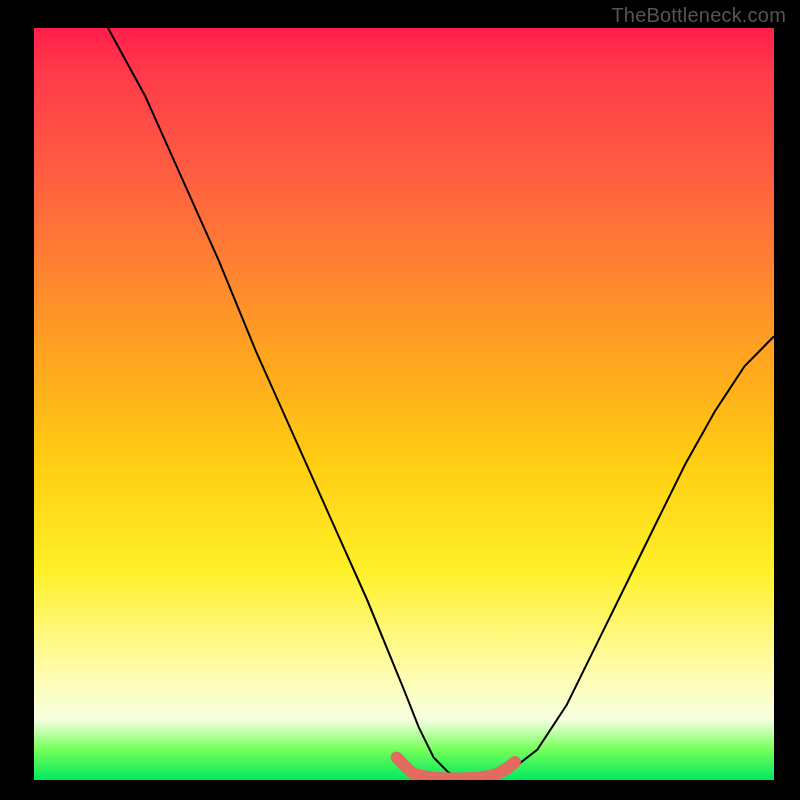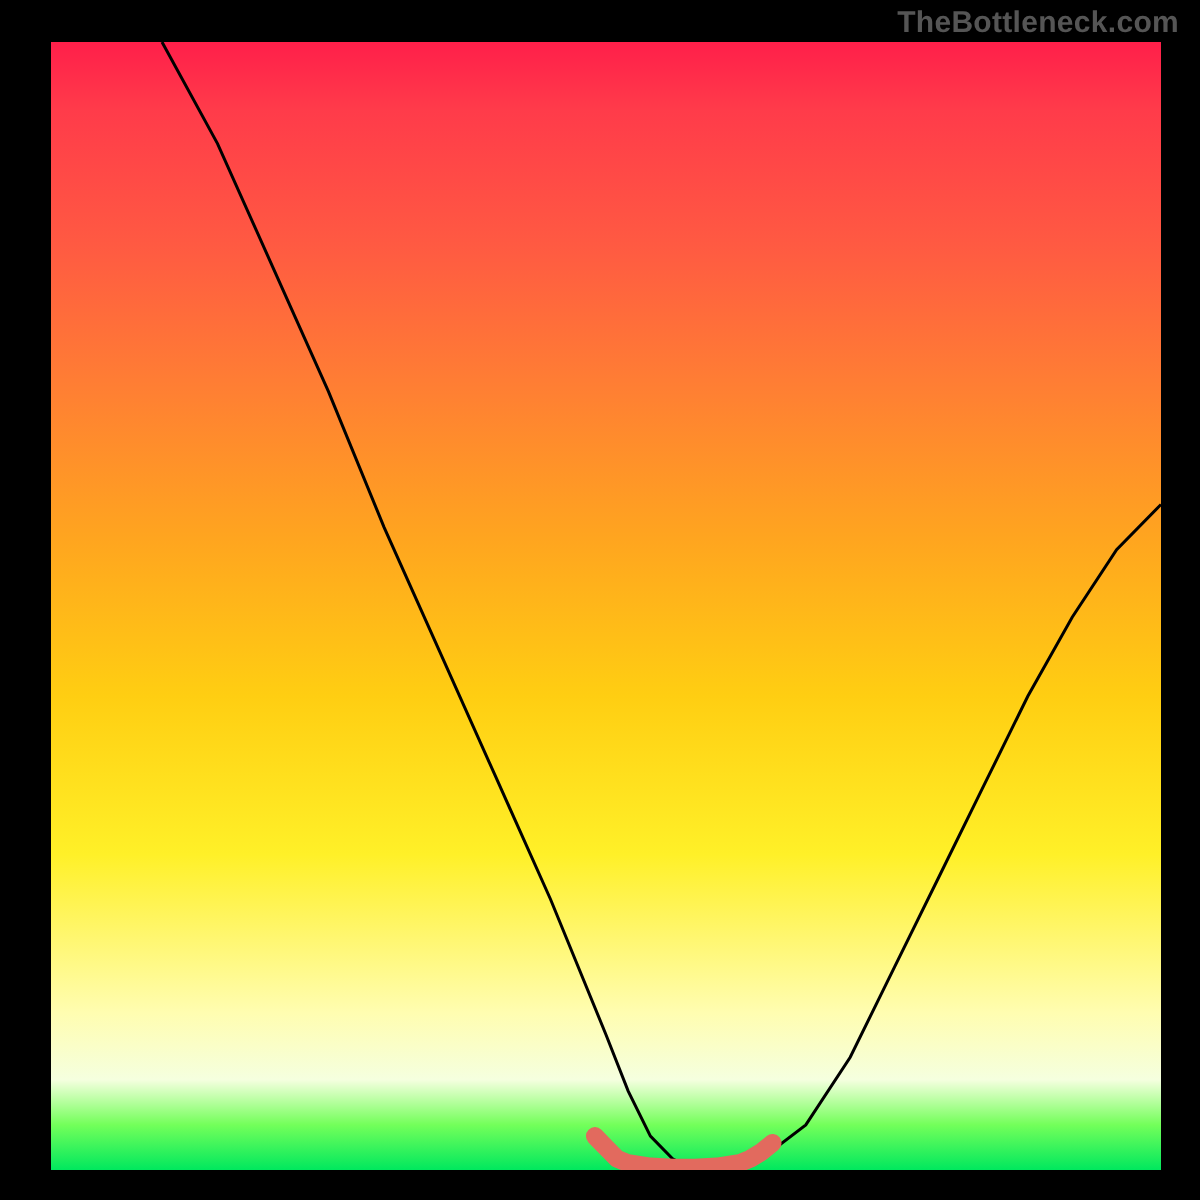--- a/index.html
+++ b/index.html
@@ -16,21 +16,21 @@
     width: 800px;
     height: 800px;
     background: #000;
   }
   .watermark {
     position: absolute;
     top: 4px;
     right: 14px;
     color: #555;
     font-size: 20px;
-    font-weight: 700;
+    font-weight: 400;
     letter-spacing: 0.2px;
     z-index: 4;
   }
   .plot-area {
     position: absolute;
     left: 34px;
     top: 28px;
     width: 740px;
     height: 752px;
     

